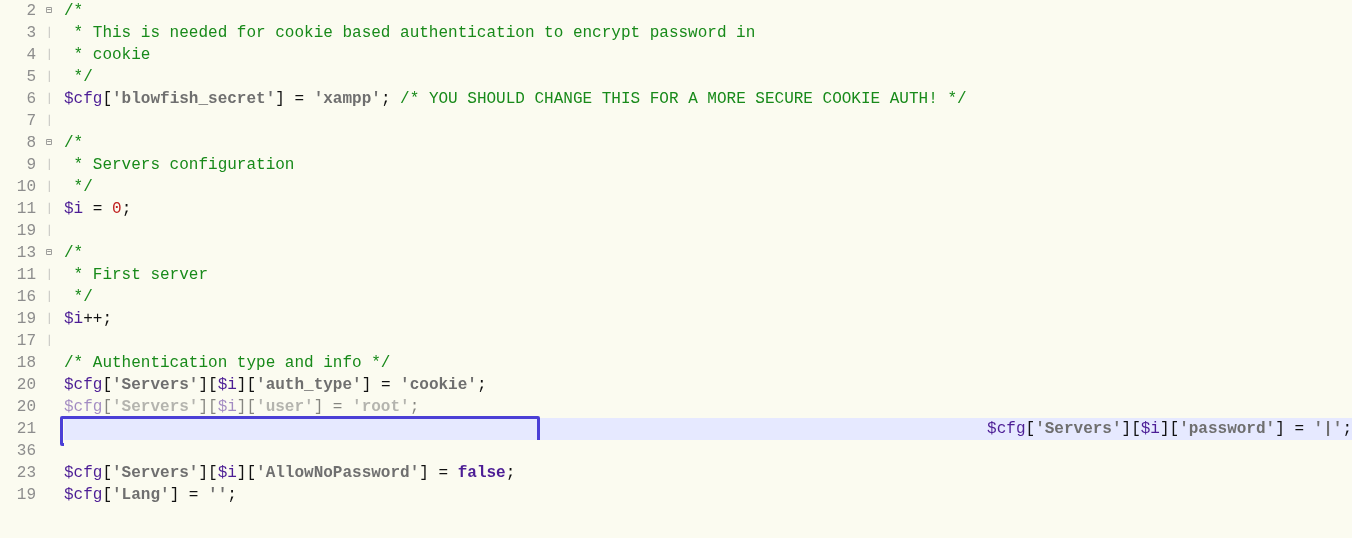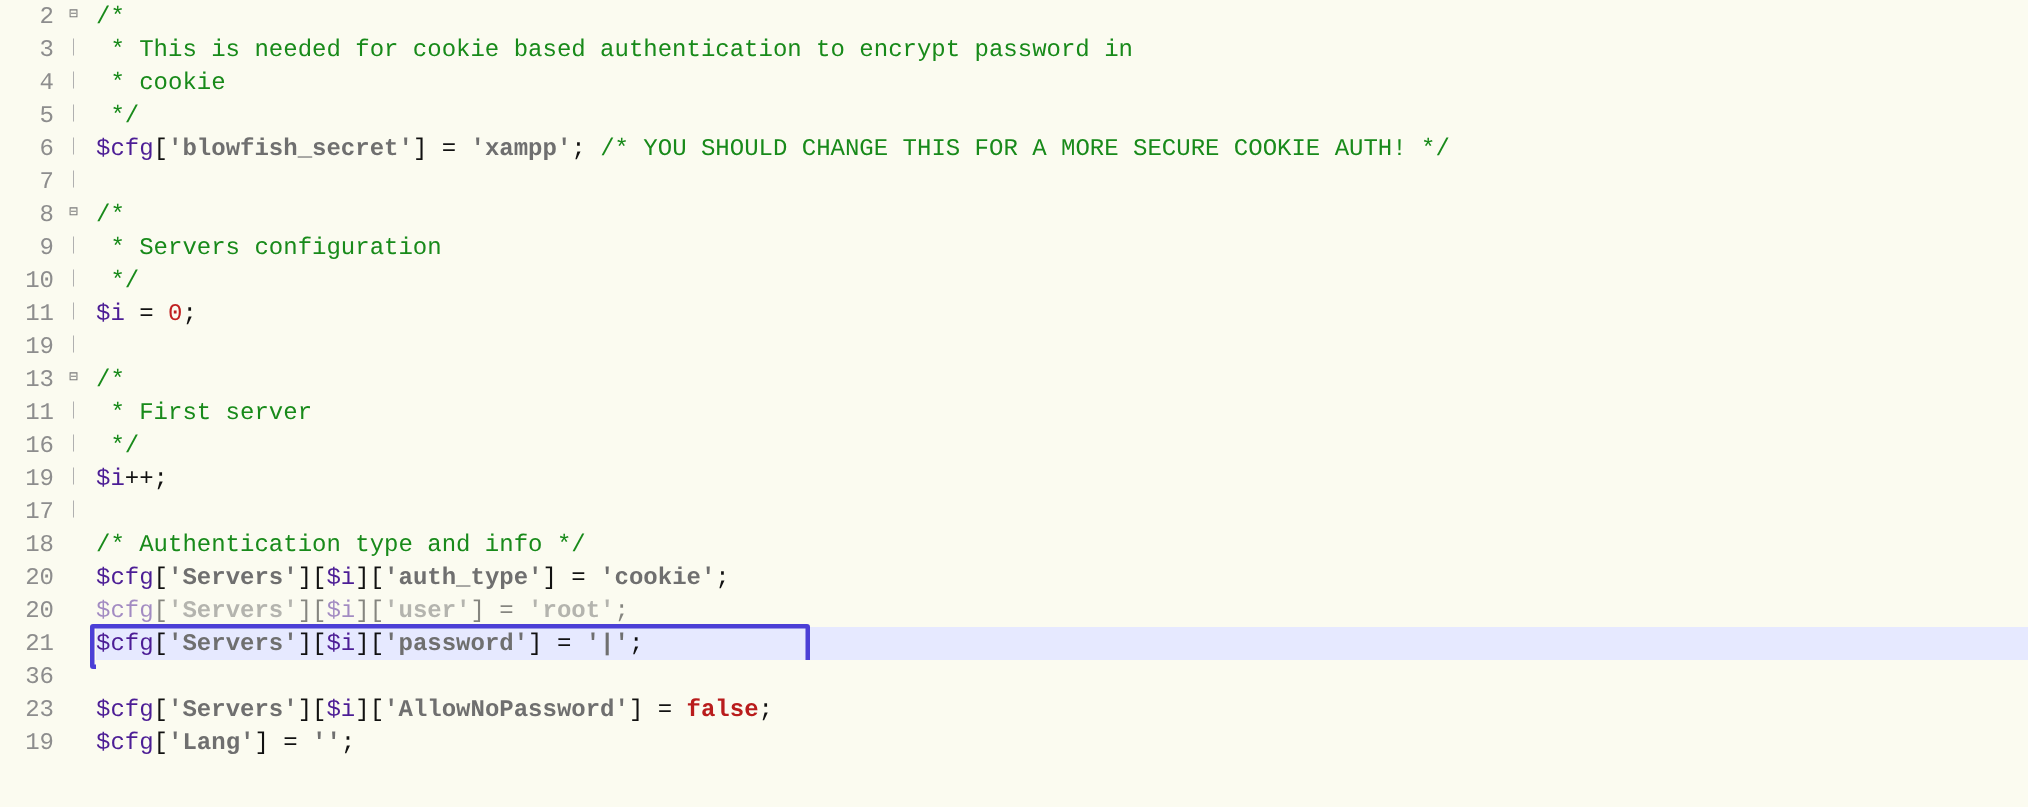--- a/index.html
+++ b/index.html
@@ -4,28 +4,28 @@
 <style>
 html,body{margin:0;padding:0;background:#fbfbf0;font-family:"Consolas","Courier New",monospace;font-size:16px;line-height:22px;}
 .editor{display:flex;width:1352px;}
 .gutter{flex:0 0 36px;background:#fbfbf0;color:#8d8d8d;text-align:right;padding-right:6px;user-select:none;font-family:inherit;}
 .gutter .ln{height:22px;}
 .fold{flex:0 0 14px;background:#fbfbf0;color:#7d7d7d;user-select:none;}
 .fold .fm{height:22px;display:flex;align-items:center;justify-content:center;font-size:10px;}
 .fold .pipe{color:#b0b0b0;}
 .code{flex:1 1 auto;padding-left:8px;white-space:pre;position:relative;}
 .code .row{height:22px;position:relative;}
-.code .hl{background:#e6e9ff;}
+.code .hl{background:#e6e9ff;text-align:right;}
 .code .frame{position:absolute;top:-2px;left:-4px;height:24px;border:3px solid #4b3fd6;border-radius:2px;padding:0 2px;box-sizing:content-box;}
 .c-comment{color:#188a1a;}
 .c-var{color:#4c1d95;}
 .c-str{color:#6f6f6f;font-weight:bold;}
 .c-num{color:#c02020;}
 .c-op{color:#111;}
-.c-kw{color:#b91c1c;font-weight:bold;}
+.c-kw{color:#4c1d95;font-weight:bold;}
 .cut{position:absolute;left:0;right:380px;top:0;height:22px;background:#fbfbf0;}
 </style>
 </head>
 <body>
 
 <div class="editor">
   <div class="gutter" id="gutter">
       <div class="ln">2</div>
       <div class="ln">3</div>
       <div class="ln">4</div>

